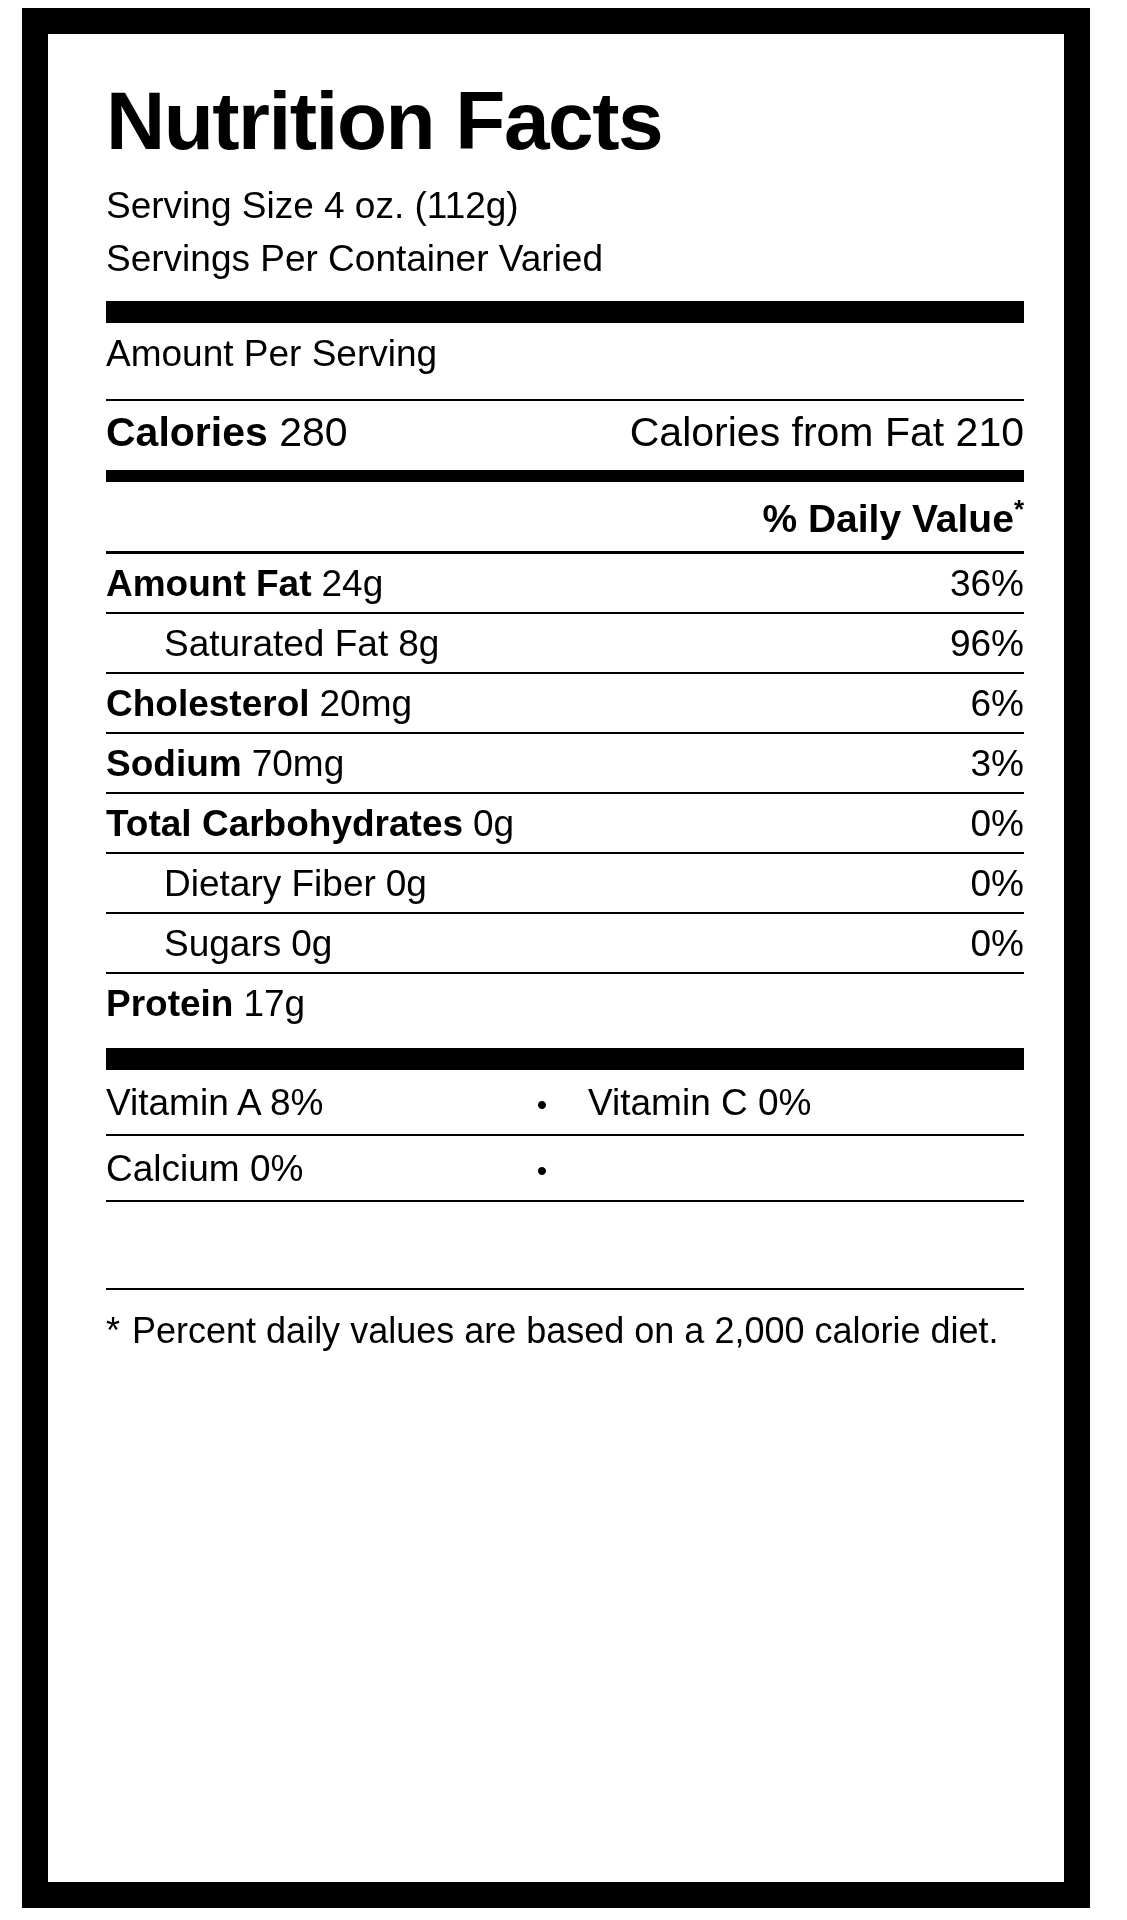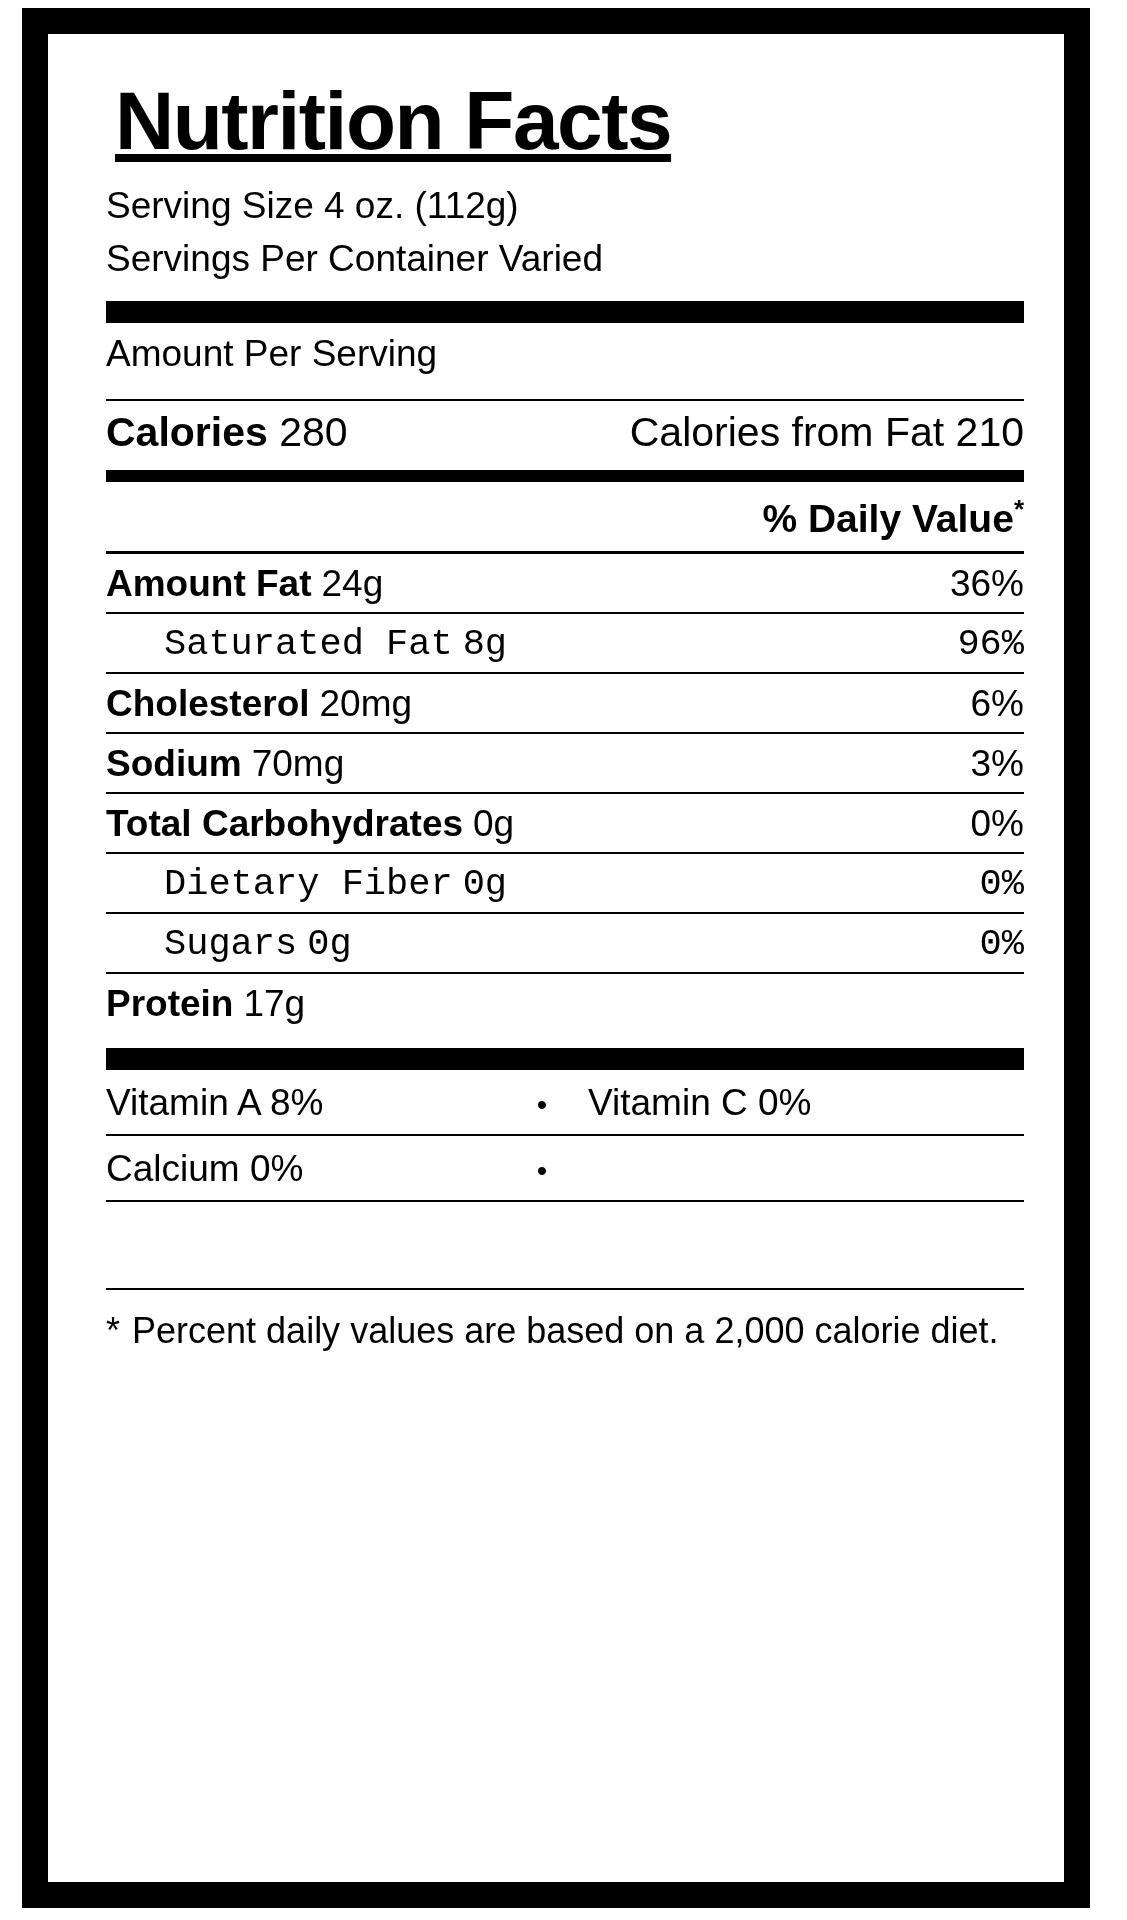--- a/index.html
+++ b/index.html
@@ -32,23 +32,22 @@
     top: 46px;
     right: 40px;
     bottom: 20px;
   }
 
   .title {
     font-size: 82px;
     font-weight: bold;
     letter-spacing: -1.5px;
     line-height: 1.0;
-    margin: 0 0 18px 9px;
-    white-space: nowrap;
-    text-decoration: underline;
+    margin: 0 0 18px 0;
+    white-space: nowrap;
   }
 
   .serving-line {
     font-size: 37px;
     line-height: 1.42;
     white-space: nowrap;
   }
 
   .rule-thick {
     height: 22px;
@@ -99,21 +98,21 @@
   .n { font-weight: normal; }
 
   .dv-row {
     text-align: right;
     font-size: 39px;
     font-weight: bold;
     padding: 12px 0 10px 0;
   }
   .dv-row sup { font-size: 26px; font-weight: bold; }
 
-  .indent1 { padding-left: 58px; font-family: Liberation Mono, monospace; }
+  .indent1 { padding-left: 58px; }
 
   .vit-row {
     display: flex;
     align-items: baseline;
     font-size: 37px;
     padding: 12px 0 10px 0;
     white-space: nowrap;
   }
   .vit-col-a { width: 390px; }
   .vit-dot { width: 92px; text-align: center; font-size: 30px; }

